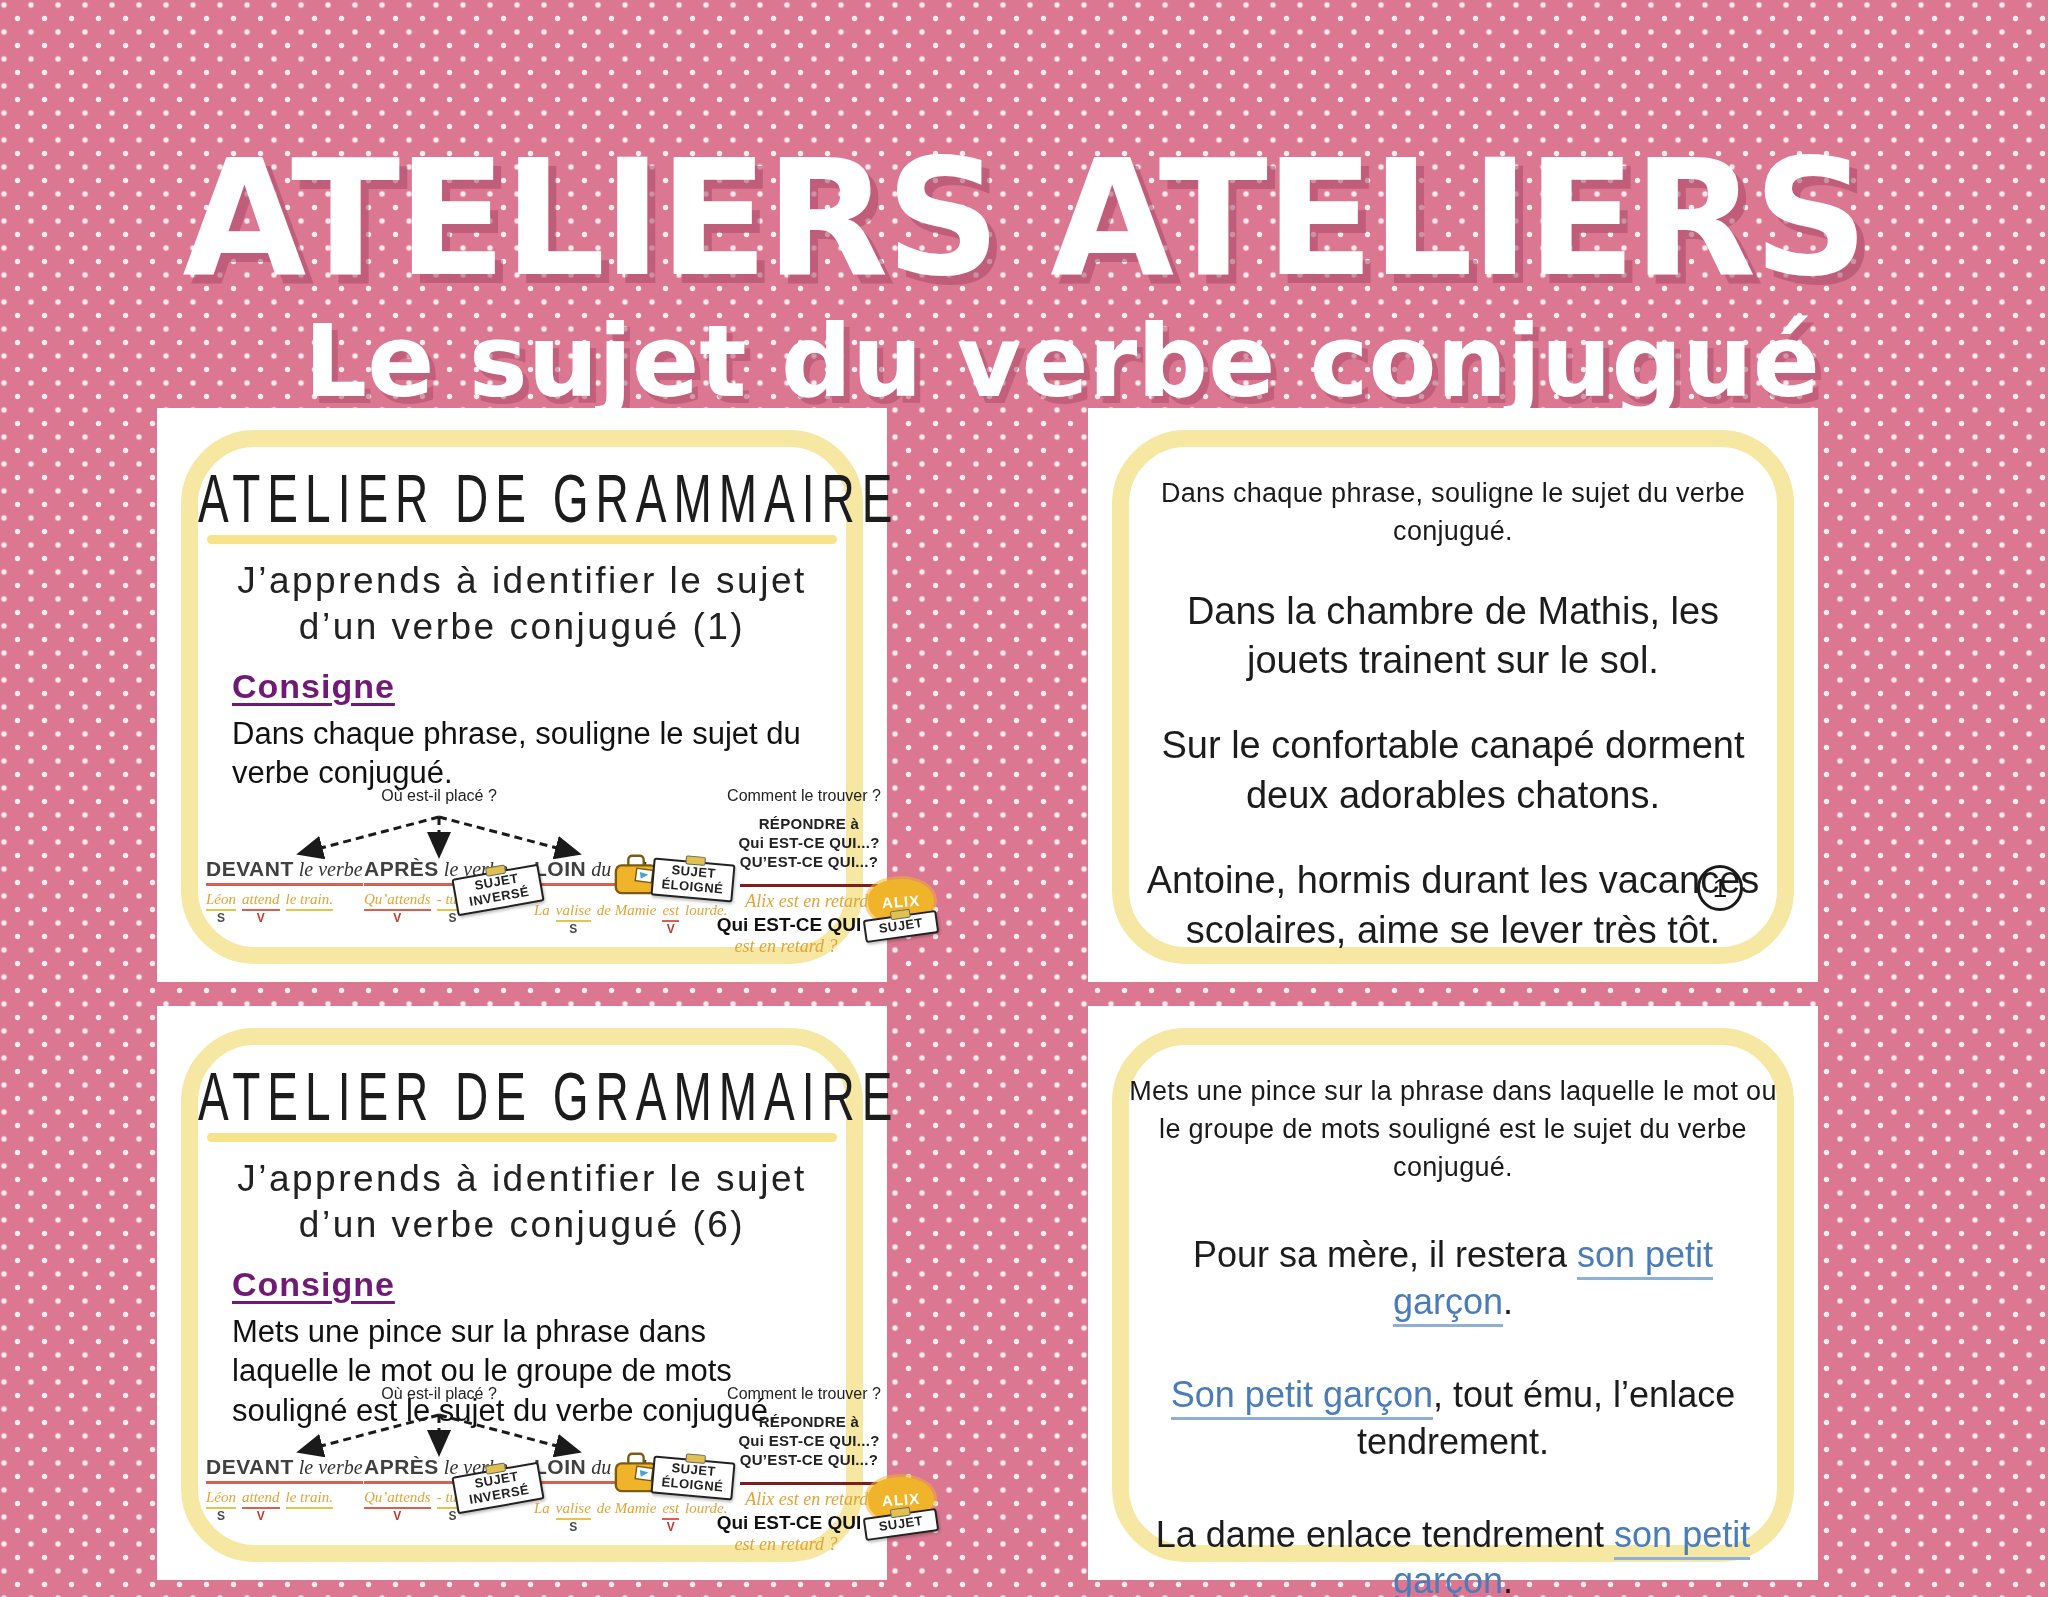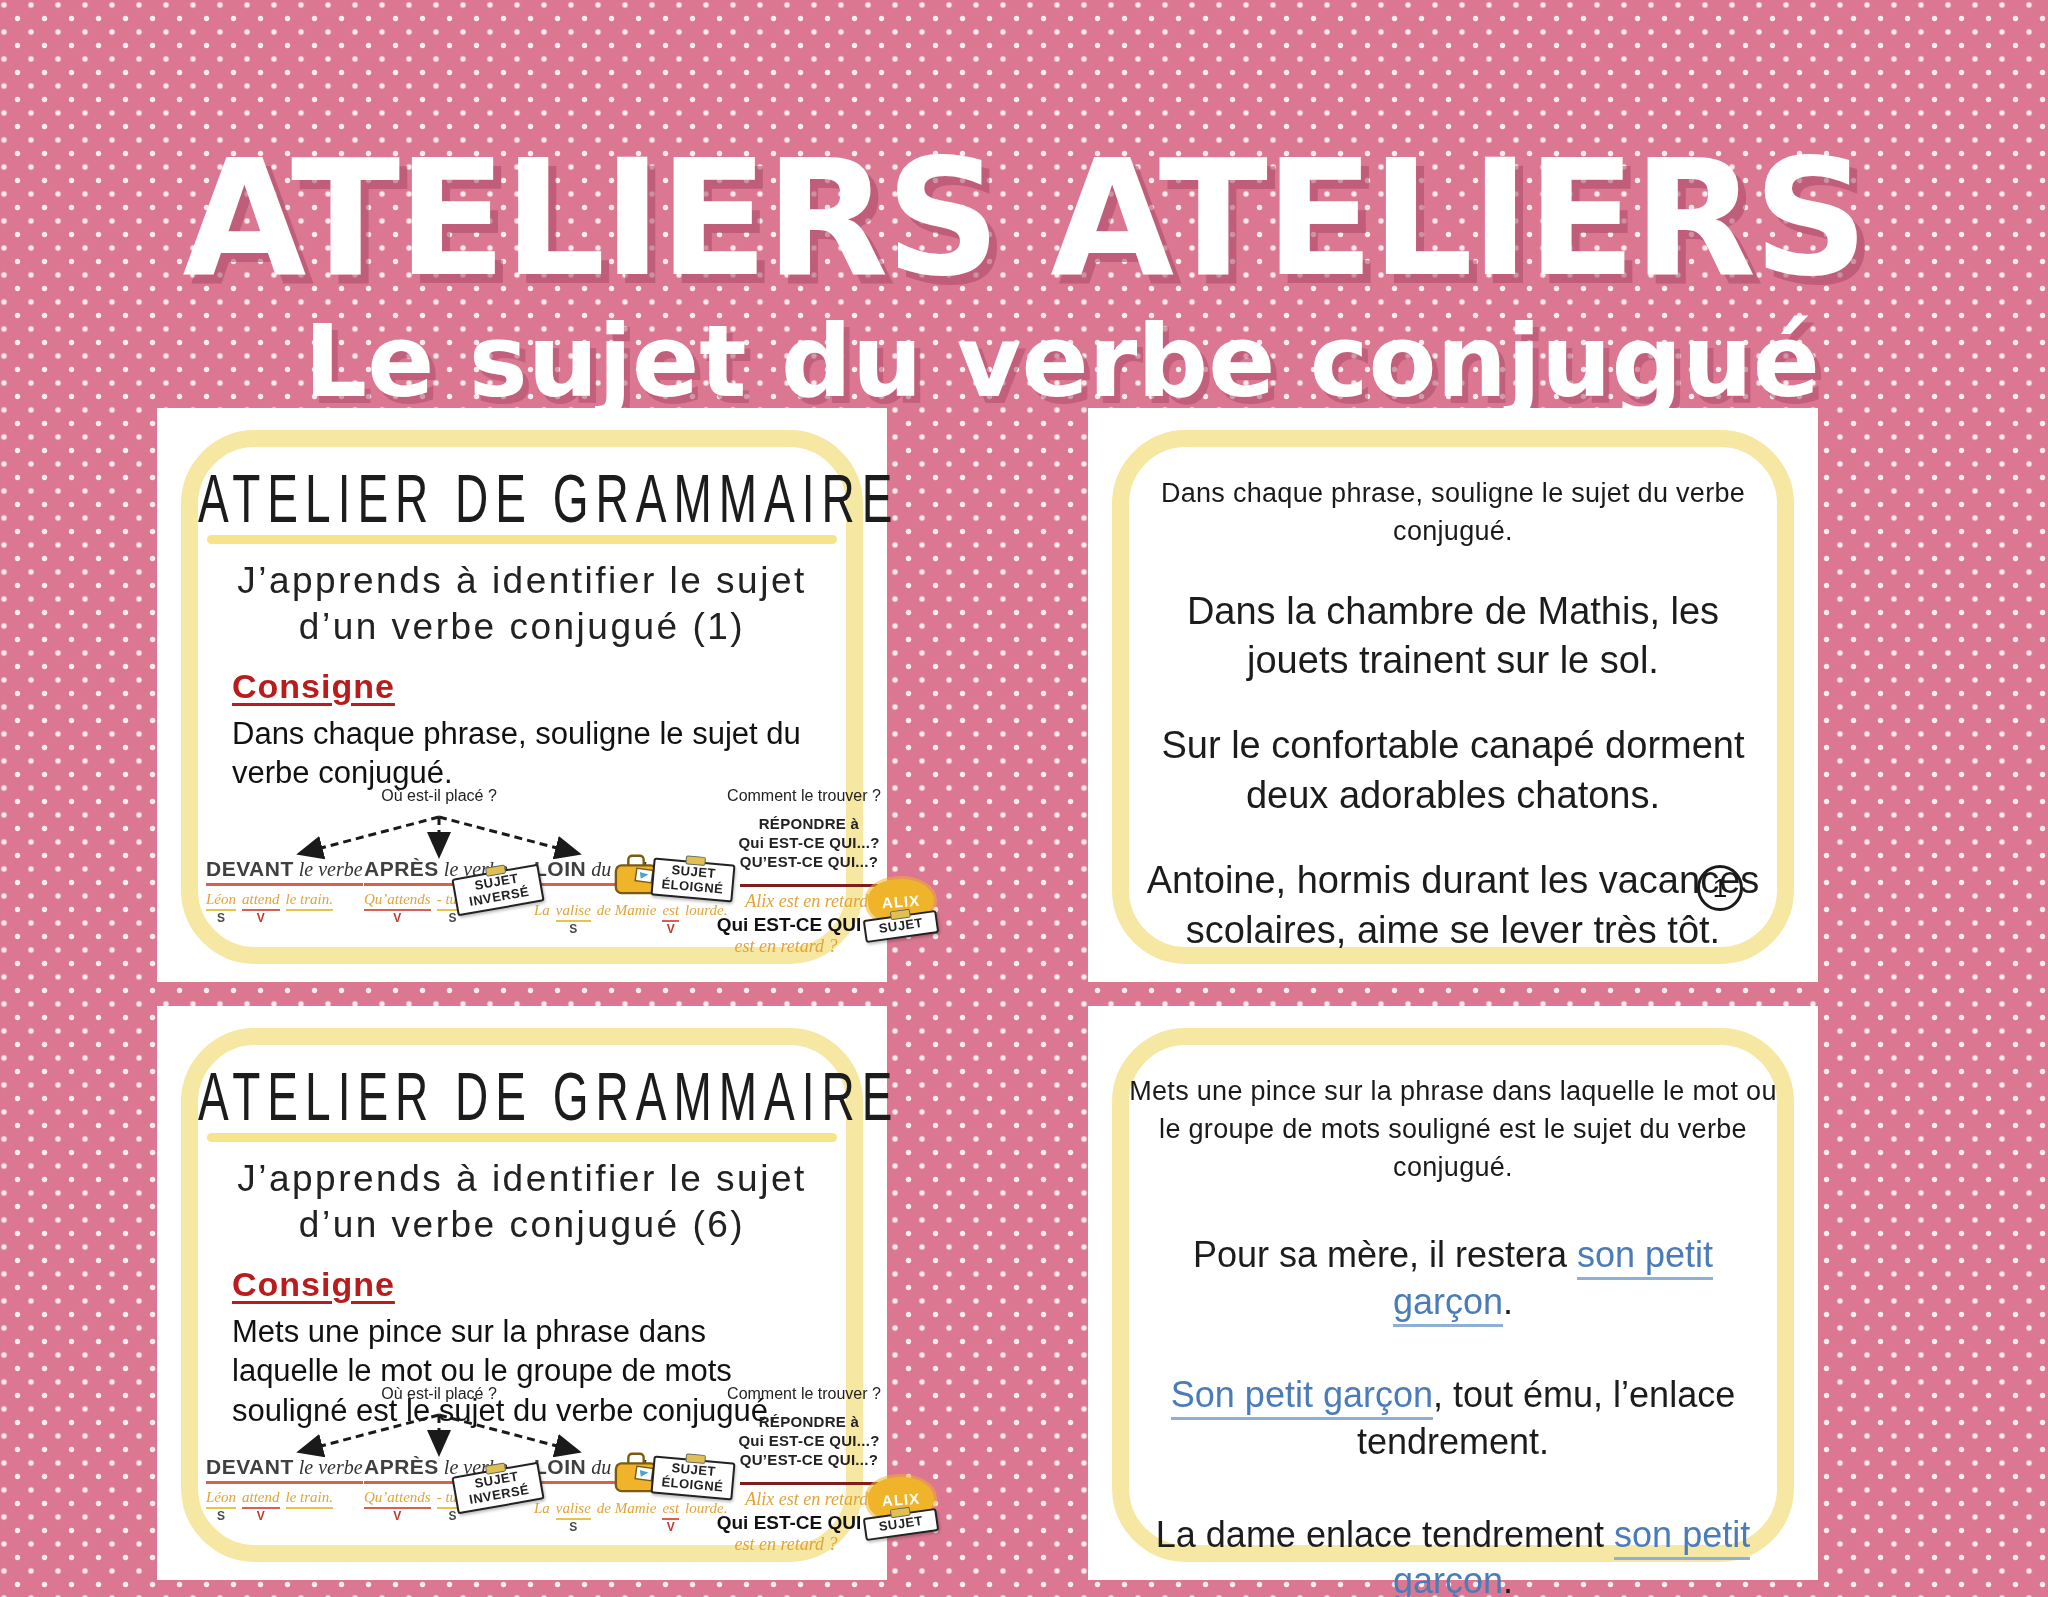--- a/index.html
+++ b/index.html
@@ -42,21 +42,21 @@
     font-size:46px;font-weight:400;letter-spacing:7px;color:#1c1c1c;
     transform:scaleY(1.5);transform-origin:top center;white-space:nowrap;
   }
   .at-underline{width:630px;height:9px;background:#f6e38a;border-radius:5px;margin:2px auto 0;}
   .at-sub{
     text-align:center;font-size:37px;line-height:1.25;letter-spacing:2.5px;
     color:#222;margin:14px 18px 0;
   }
   .consigne{margin:16px 34px 0;}
   .consigne-label{
-    font-size:34px;font-weight:700;color:#b91c1c;letter-spacing:1px;
+    font-size:34px;font-weight:700;color:#701a75;letter-spacing:1px;
     text-decoration:underline;text-decoration-thickness:3px;text-underline-offset:5px;
   }
   .consigne-text{font-size:31px;line-height:1.28;color:#111;margin-top:8px;}
   
   .diagram{position:absolute;left:6px;right:6px;bottom:2px;height:158px;}
   .dg-q{position:absolute;top:0;font-size:16px;color:#222;text-align:center;}
   .dg-q-left{left:70px;width:330px;}
   .dg-q-right{left:468px;width:264px;}
   .dg-arrows{position:absolute;left:0;top:26px;width:470px;height:48px;}
   .branch{position:absolute;top:70px;}

